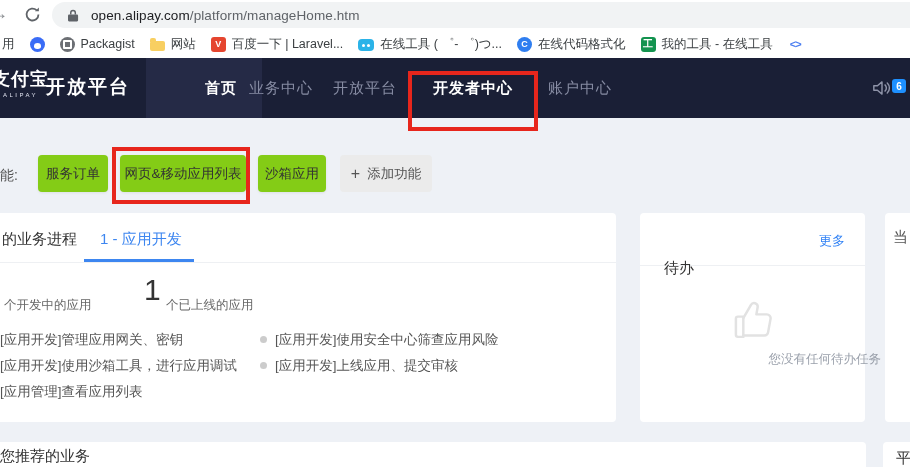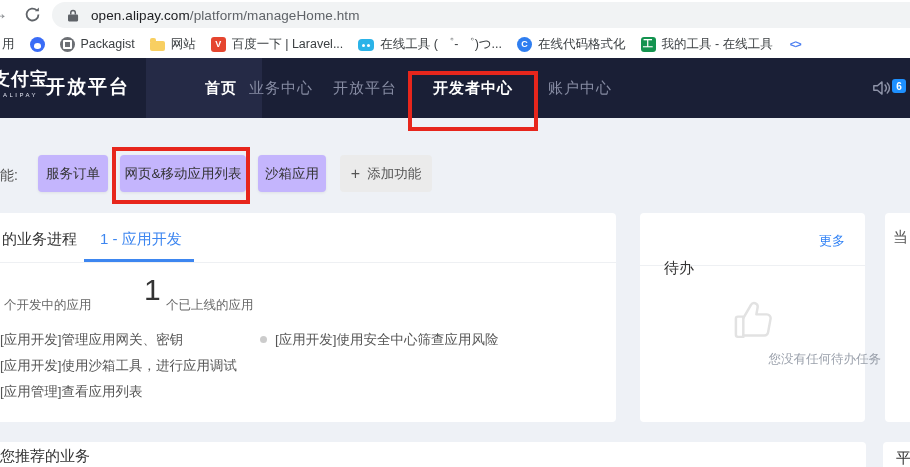--- a/index.html
+++ b/index.html
@@ -53,21 +53,21 @@
   .nav-item.bright{color:#fff;font-weight:700;}
   .sound{position:absolute;left:872px;top:21px;cursor:pointer;}
   .badge{position:absolute;left:892px;top:21px;width:14px;height:14px;border-radius:3px;background:#1e90ff;
     color:#fff;font-size:10px;font-weight:700;display:flex;align-items:center;justify-content:center;}
 
   
   .page-bg{position:absolute;left:0;top:118px;width:910px;height:349px;background:#eef1f6;}
 
   
   .qa-label{position:absolute;left:0;top:167px;font-size:14px;color:#555;z-index:2;}
-  .qa-btn{position:absolute;top:155px;height:37px;border-radius:4px;background:#c4b5fd;z-index:2;
+  .qa-btn{position:absolute;top:155px;height:37px;border-radius:4px;background:#84cc16;z-index:2;
     display:flex;align-items:center;justify-content:center;font-size:13.5px;color:#333;cursor:pointer;
     box-shadow:0 1px 3px rgba(0,0,0,.07);}
   .qa-btn.gray{background:#ebebeb;color:#555;box-shadow:none;}
   .qa-btn .plus{margin-right:7px;font-size:16px;color:#555;}
 
   
   .card{position:absolute;background:#fff;border-radius:4px;z-index:1;}
   .card-main{left:-24px;top:213px;width:640px;height:209px;}
   .cm-head{position:relative;height:49px;border-bottom:1px solid #eef0f3;}
   .cm-title{position:absolute;left:26px;top:17px;font-size:15px;color:#333;}
@@ -202,20 +202,21 @@
     </div>
 
     <span class="stat-label" style="left:28px;top:84px;">个开发中的应用</span>
     <span class="stat-num" style="left:168px;top:60px;">1</span>
     <span class="stat-label" style="left:190px;top:84px;">个已上线的应用</span>
 
     <span class="task" style="left:24px;top:118px;">[应用开发]管理应用网关、密钥</span>
     <span class="task" style="left:24px;top:144px;">[应用开发]使用沙箱工具，进行应用调试</span>
     <span class="task" style="left:24px;top:170px;">[应用管理]查看应用列表</span>
     <span class="task" style="left:284px;top:118px;"><span class="dot"></span><span>[应用开发]使用安全中心筛查应用风险</span></span>
+    <span class="task" style="left:284px;top:144px;"><span class="dot"></span><span>[应用开发]上线应用、提交审核</span></span>
   </div>
 
   <div class="card card-todo">
     <div class="ct-head">
       <span class="ct-title">待办</span>
       <span class="ct-more">更多</span>
     </div>
     <span class="ct-thumb">
       <svg width="54" height="54" viewBox="0 0 24 24" fill="none" stroke="#e2e2e2" stroke-width="1.1" stroke-linejoin="round" stroke-linecap="round">
           <path d="M5.3 10.5h2.4v9H5.3a.9.9 0 0 1-.9-.9v-7.2a.9.9 0 0 1 .9-.9z"></path>

